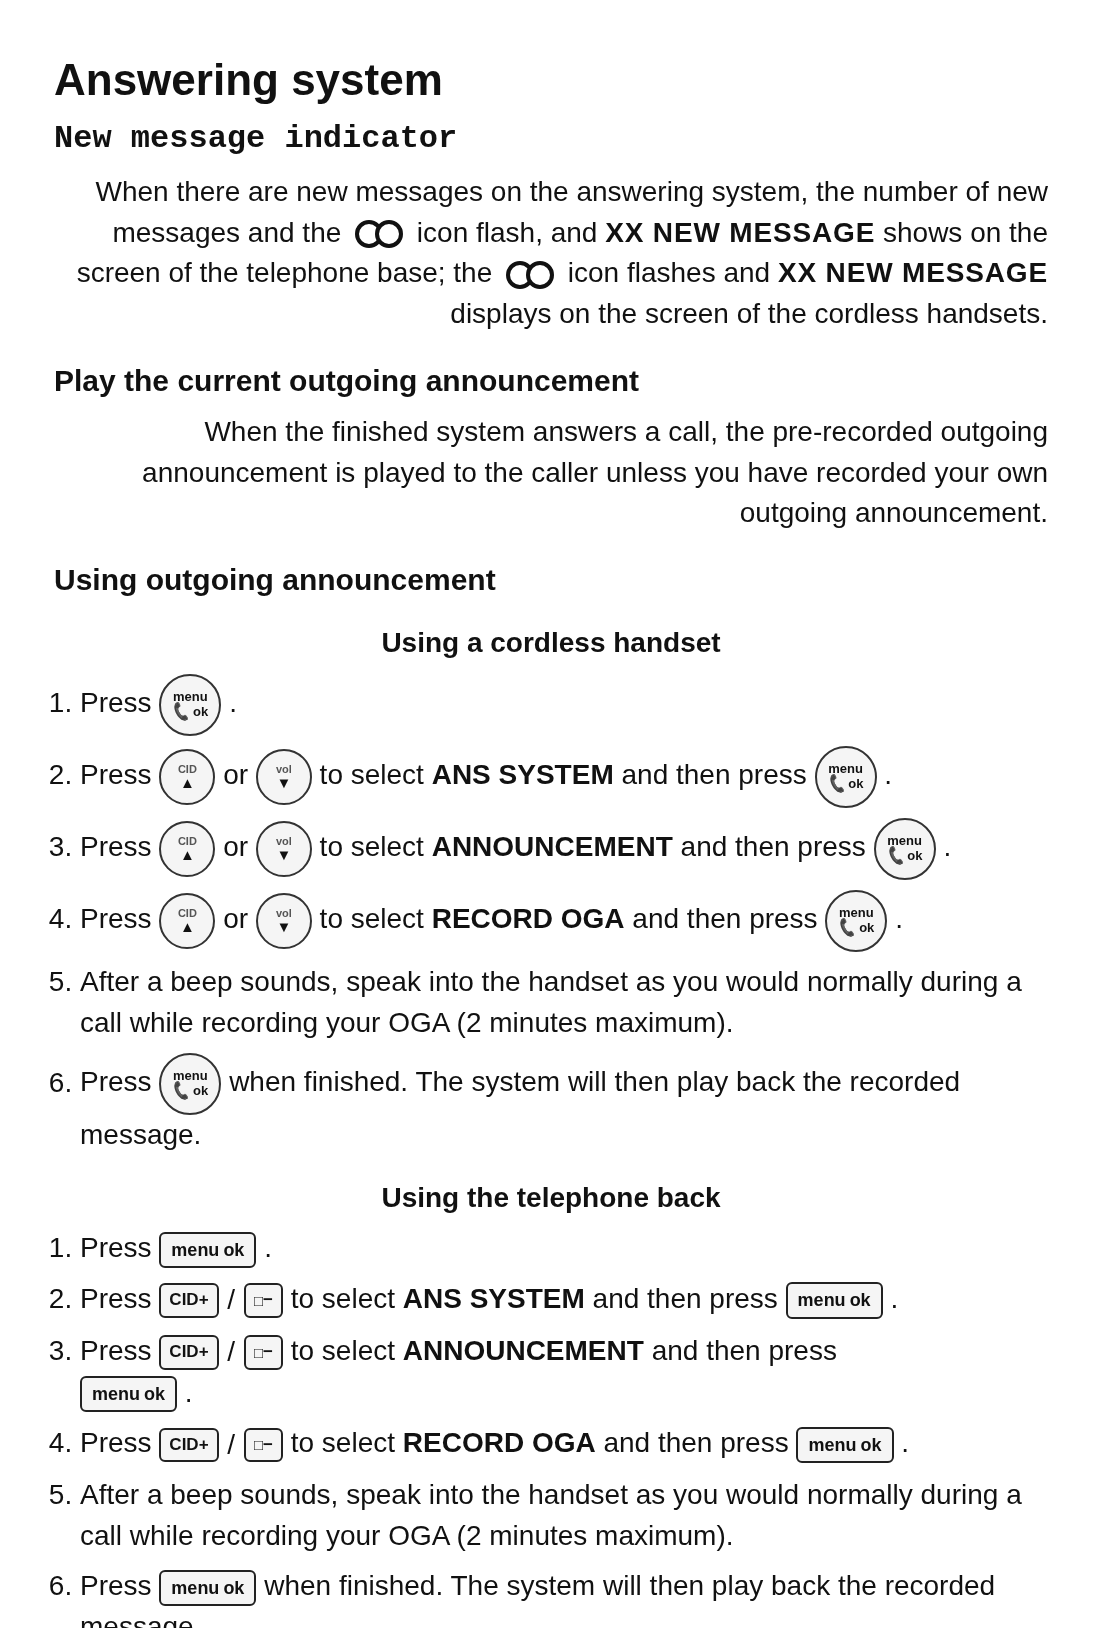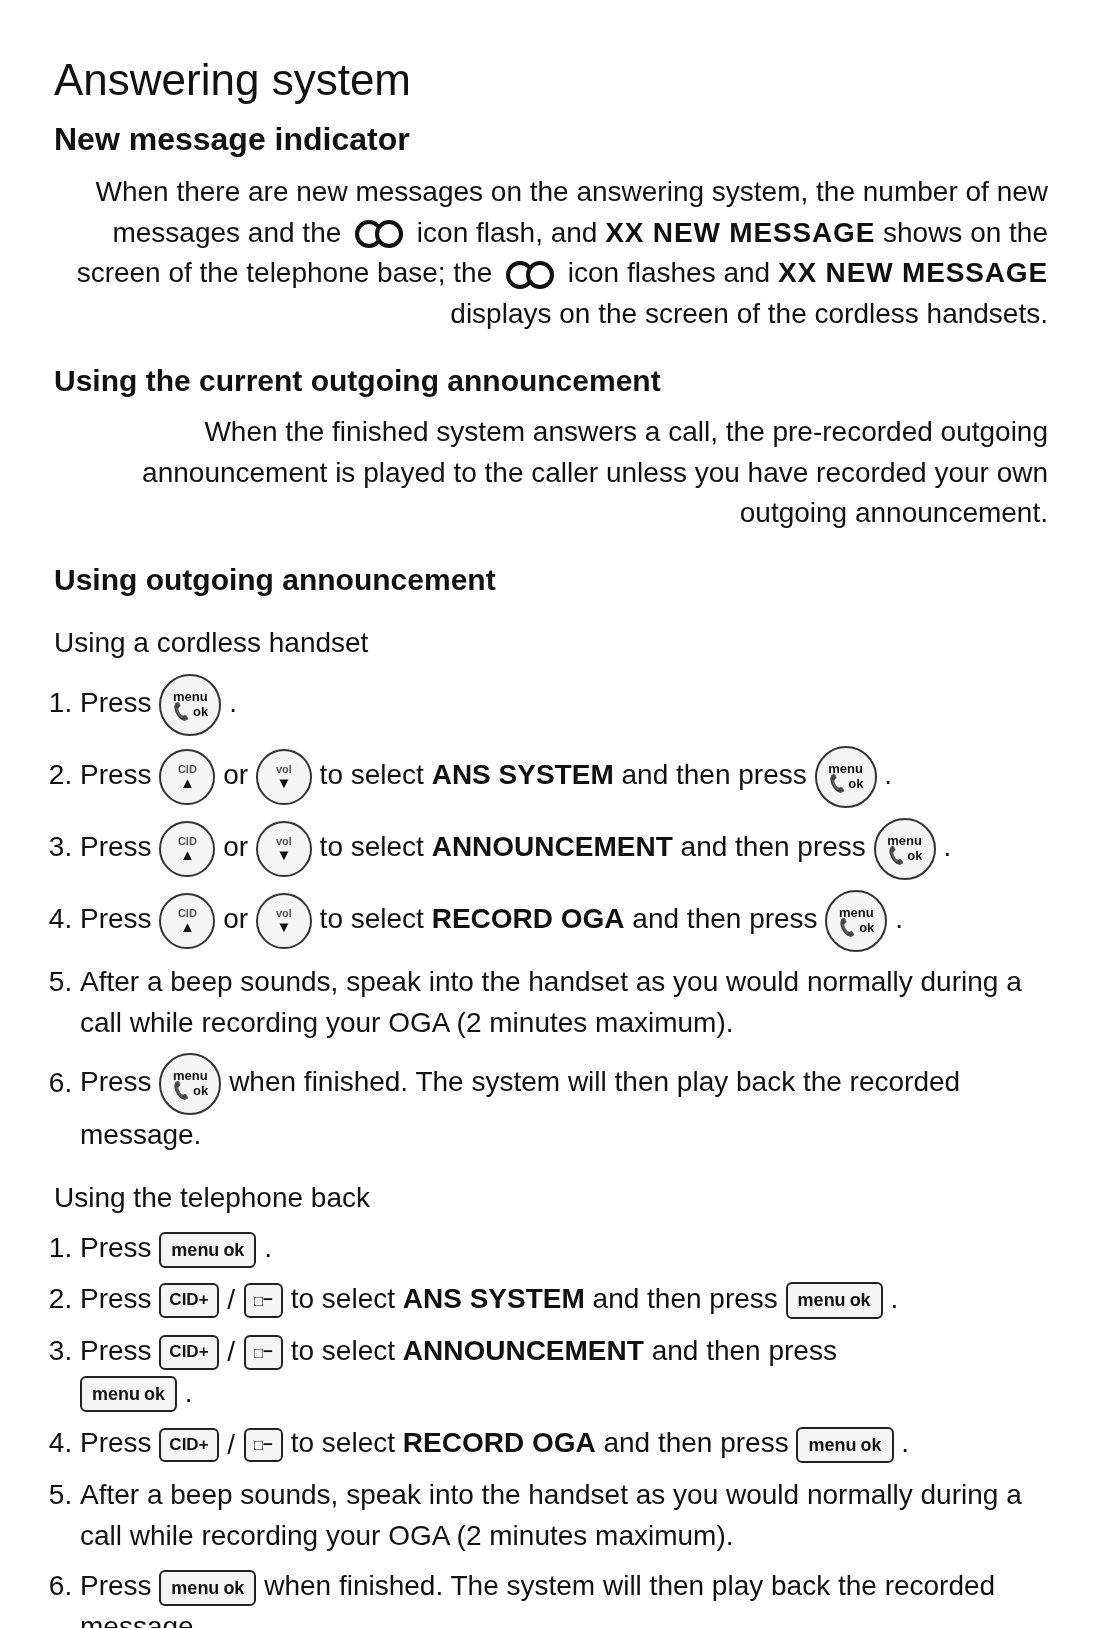--- a/index.html
+++ b/index.html
@@ -9,40 +9,42 @@
       line-height: 1.45;
       color: #111;
       background: #fff;
       width: 1102px;
       min-height: 1628px;
       padding: 48px 54px 48px 54px;
     }
 
     h1 {
       font-size: 44px;
-      font-weight: normal;
+      font-weight: bold;
       margin-bottom: 4px;
     }
     h2 {
       font-size: 32px;
       font-weight: bold;
       margin-bottom: 10px;
       margin-top: 0;
+      font-family: Liberation Mono, monospace;
     }
     h3 {
       font-size: 30px;
       font-weight: bold;
       margin-top: 24px;
       margin-bottom: 10px;
     }
     h4 {
       font-size: 28px;
-      font-weight: normal;
+      font-weight: bold;
       margin-top: 22px;
       margin-bottom: 10px;
+      text-align: center;
     }
 
     p {
       margin-bottom: 14px;
       font-size: 28px;
       text-align: right;
     }
 
     ol {
       margin-left: 26px;
@@ -215,21 +217,21 @@
   </span>
   icon flash, and <span class="bold-small-caps" style="font-weight:bold;">XX NEW MESSAGE</span>
   shows on the screen of the telephone base; the
   <span class="tape-icon-wrap">
     <span class="tc-left"></span>
       <span class="tc-right"></span>
   </span>
   icon flashes and <span class="bold-small-caps" style="font-weight:bold;">XX NEW MESSAGE</span> displays on the screen of the cordless handsets.
 </p>
 
-<h3>Using the current outgoing announcement</h3>
+<h3>Play the current outgoing announcement</h3>
 
 <p>When the finished system answers a call, the pre-recorded outgoing announcement is played to the caller unless you have recorded your own outgoing announcement.</p>
 
 <h3>Using outgoing announcement</h3>
 
 <h4>Using a cordless handset</h4>
 
 <ol>
   <li>
     <span>Press </span>

